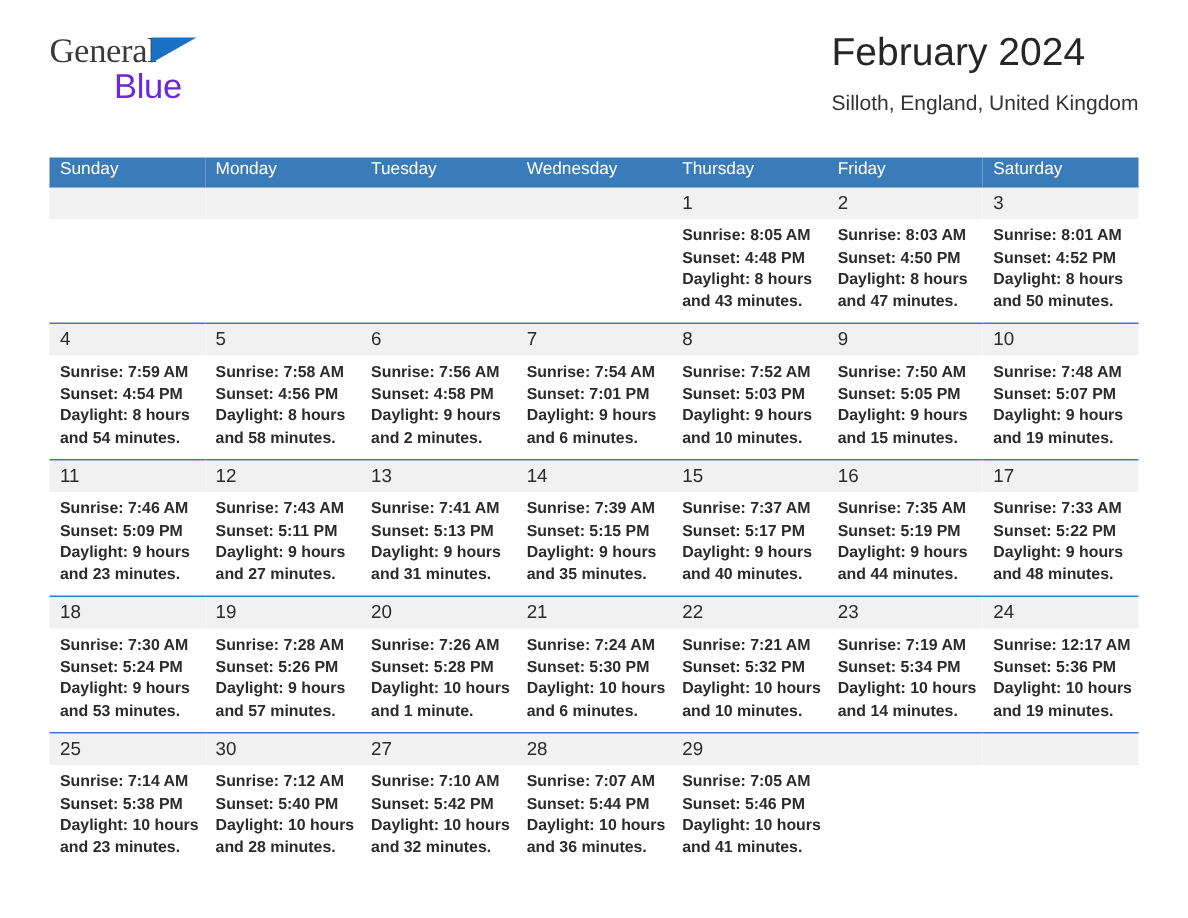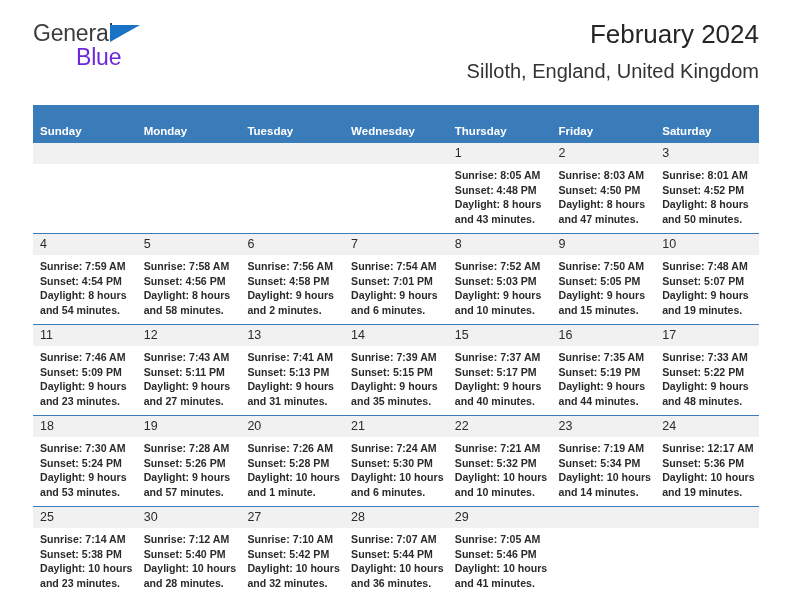--- a/index.html
+++ b/index.html
@@ -36,20 +36,21 @@
     width: 200px;
     height: 56px;
     line-height: 1;
   }
   .brand-row1 {
     position: relative;
     font-size: 23px;
     color: #3c3c3c;
     letter-spacing: -0.2px;
     height: 25px;
+    font-family: Liberation Serif, serif;
   }
   .brand-general { display: inline-block; }
   .brand-mark {
     display: inline-block;
     width: 0;
     height: 0;
     border-left: 30px solid #1a72c4;
     border-bottom: 17px solid transparent;
     vertical-align: top;
     margin-left: -3px;
@@ -59,51 +60,50 @@
     font-size: 23px;
     color: #6d28d9;
     margin-top: -1px;
     margin-left: 43px;
     letter-spacing: -0.2px;
   }
   .title-block {
     position: absolute;
     right: 0;
     top: 20px;
-    text-align: right;
   }
   .cal-title {
     font-size: 26px;
     color: #262626;
     line-height: 1.1;
     white-space: nowrap;
   }
   .cal-subtitle {
-    font-size: 20px;
+    font-size: 14px;
     color: #333333;
     margin-top: 11px;
     white-space: nowrap;
   }
 
   
   .calendar {
     position: absolute;
     left: 33px;
     top: 105px;
     width: 726px;
     border-collapse: collapse;
     table-layout: fixed;
   }
   .calendar th {
     background: #3a7cba;
     color: #ffffff;
     font-size: 11.5px;
-    font-weight: bold;
+    font-weight: normal;
     text-align: left;
-    padding: 19px 0 5px 7px;
+    padding: 1px 0 5px 7px;
     height: 13px;
     border: none;
   }
   .calendar td {
     vertical-align: top;
     padding: 0;
     height: 90px;
     border-top: 1px solid #3a7cba;
     background: #ffffff;
   }

